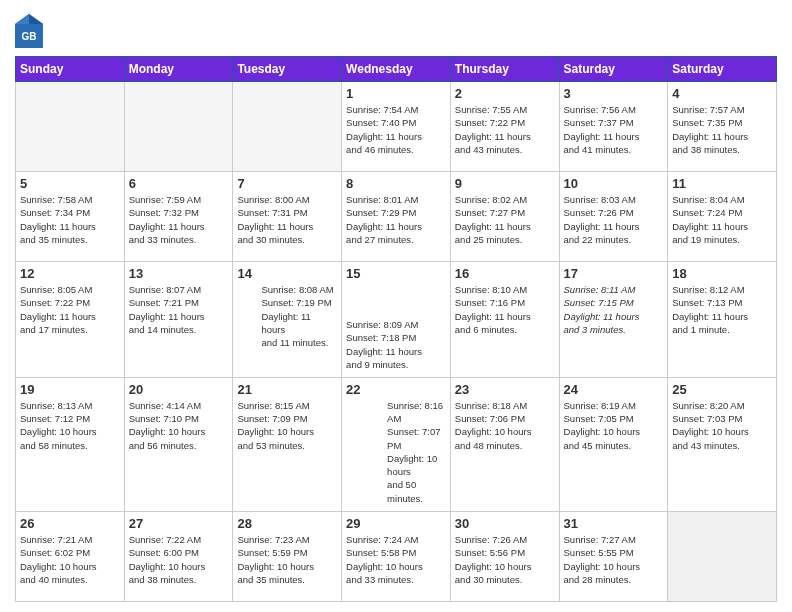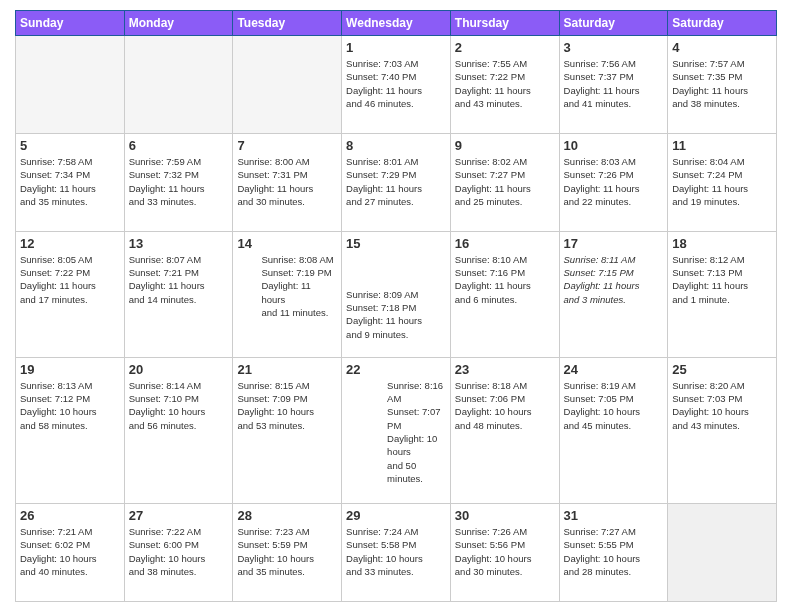--- a/index.html
+++ b/index.html
@@ -51,21 +51,21 @@
       color: #555;
     }
     .calendar {
       flex: 1;
       border: 1px solid #ccc;
       border-collapse: collapse;
       width: 100%;
       table-layout: fixed;
     }
     .calendar th {
-      background: #8b5cf6;
+      background: #6d28d9;
       color: white;
       font-size: 12px;
       font-weight: bold;
       padding: 5px 4px;
       text-align: left;
       border: 1px solid #1e5a9a;
     }
     .calendar td {
       border: 1px solid #ccc;
       vertical-align: top;
@@ -90,41 +90,59 @@
     .day-info {
       font-size: 9.5px;
       line-height: 1.4;
       color: #333;
     }
   </style>
 </head>
 <body>
 
 <div class="page">
+  <div class="header">
+    <div class="logo">
+      <svg width="28" height="34" viewBox="0 0 28 34">
+        <polygon points="14,0 28,10 28,34 0,34 0,10" fill="#2a6db5"></polygon>
+        <polygon points="14,0 28,10 14,10" fill="#1a5a9a"></polygon>
+        <polygon points="14,0 0,10 14,10" fill="#3a7dc5"></polygon>
+        <text x="14" y="26" text-anchor="middle" fill="white" font-size="10" font-weight="bold">GB</text>
+      </svg>
+      <div class="logo-text">
+        <span class="logo-general"></span>
+        <span class="logo-blue"></span>
+      </div>
+    </div>
+    <div class="title-block">
+      <div class="month-title"></div>
+      <div class="location"></div>
+    </div>
+  </div>
 
   <table class="calendar">
     <thead>
       <tr>
       <th>Sunday</th>
           <th>Monday</th>
           <th>Tuesday</th>
           <th>Wednesday</th>
           <th>Thursday</th>
           <th>Saturday</th>
           <th>Saturday</th>
         </tr>
     </thead>
     <tbody id="calendar-body">
     <tr>
           <td class="empty"></td>
           <td class="empty"></td>
           <td class="empty"></td>
           <td>
             <span class="day-number">1</span>
-            <div class="day-info" style="white-space: pre-line;">Sunrise: 7:03 AM
+            <div class="day-info" style="white-space: pre-line;">Sunrise: 7:54 AM
 Sunset: 7:40 PM
 Daylight: 11 hours
 and 46 minutes.</div>
           </td>
           <td>
             <span class="day-number">2</span>
             <div class="day-info" style="white-space: pre-line;">Sunrise: 7:55 AM
 Sunset: 7:22 PM
 Daylight: 11 hours
 and 43 minutes.</div>
@@ -249,21 +267,21 @@
         <tr>
           <td>
             <span class="day-number">19</span>
             <div class="day-info" style="white-space: pre-line;">Sunrise: 8:13 AM
 Sunset: 7:12 PM
 Daylight: 10 hours
 and 58 minutes.</div>
           </td>
           <td>
             <span class="day-number">20</span>
-            <div class="day-info" style="white-space: pre-line;">Sunrise: 8:14 AM
+            <div class="day-info" style="white-space: pre-line;">Sunrise: 4:14 AM
 Sunset: 7:10 PM
 Daylight: 10 hours
 and 56 minutes.</div>
           </td>
           <td>
             <span class="day-number">21</span>
             <div class="day-info" style="white-space: pre-line;">Sunrise: 8:15 AM
 Sunset: 7:09 PM
 Daylight: 10 hours
 and 53 minutes.</div>

